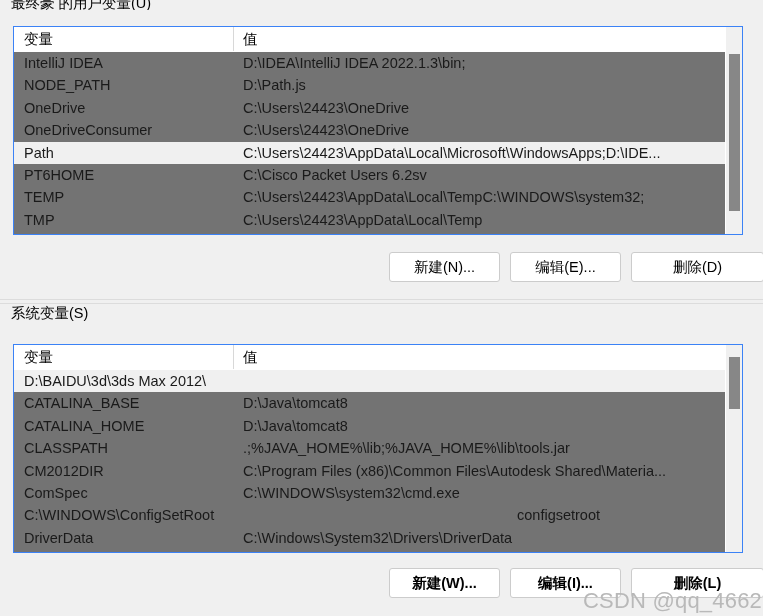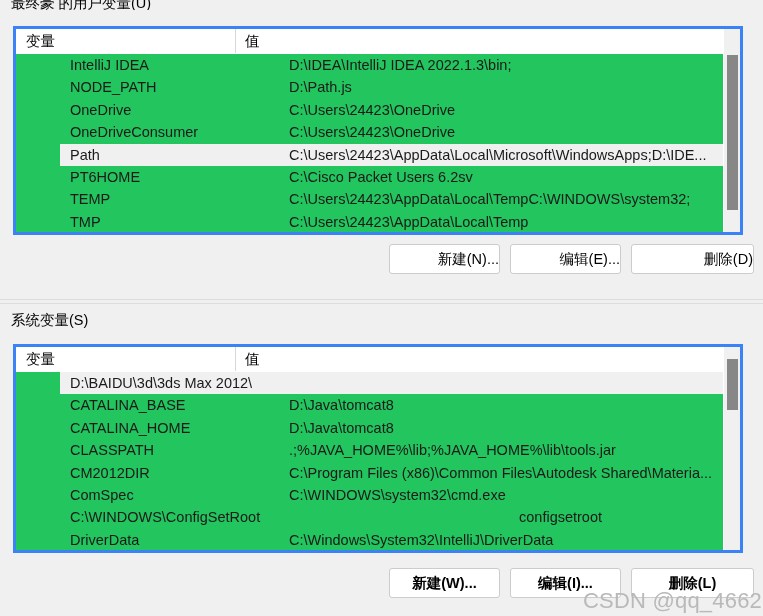--- a/index.html
+++ b/index.html
@@ -26,39 +26,39 @@
     white-space: nowrap;
   }
   #user-section-label {
     left: 11px;
     top: -6px;
     overflow: hidden;
     height: 16px;
   }
   #sys-section-label {
     left: 11px;
-    top: 311px;
+    top: 304px;
   }
 
   
   .hr-divider {
     position: absolute;
     left: 0;
     width: 763px;
     height: 1px;
     background: #dcdcdc;
   }
   #divider-top  { top: 299px; }
   #divider-bot  { top: 303px; }
 
   
   .listbox {
     position: absolute;
-    background: #22c55e;
-    border: 3px solid #3b82f6;
+    background: #737373;
+    border: 1px solid #3b82f6;
     overflow: hidden;
   }
   #user-listbox { left: 13px; top: 26px;  width: 730px; height: 209px; }
   #sys-listbox  { left: 13px; top: 344px; width: 730px; height: 209px; }
 
   .lb-inner {
     position: absolute;
     left: 0; top: 0;
     width: 712px;
     height: 100%;
@@ -92,21 +92,20 @@
   }
 
   
   .lb-rows { position: relative; }
   .lb-row {
     display: flex;
     height: 22.4px;
     align-items: center;
     white-space: nowrap;
     overflow: hidden;
-    margin-left: 44px;
   }
   .lb-row.selected { background: #f0f0f0; }
   .lb-row .cell {
     font-size: 14.5px;
     color: #1a1a1a;
     line-height: 22.4px;
     overflow: hidden;
     white-space: nowrap;
     text-overflow: clip;
   }
@@ -140,25 +139,25 @@
     border-radius: 3px;
     font-size: 14.5px;
     font-family: "Liberation Sans", "DejaVu Sans", sans-serif;
     color: #000000;
     text-align: center;
     line-height: 28px;
     padding: 0;
     white-space: nowrap;
     cursor: default;
   }
-  .btn-row-user { top: 244px; text-align: right; }
+  .btn-row-user { top: 252px; }
   .btn-row-sys  { top: 568px; font-weight: bold; }
   .btn-1 { left: 389px; width: 111px; }
   .btn-2 { left: 510px; width: 111px; }
-  .btn-3 { left: 631px; width: 123px; }
+  .btn-3 { left: 631px; width: 133px; }
 
   
   #watermark {
     position: absolute;
     left: 583px;
     top: 588px;
     font-size: 22px;
     color: #b9b9b9;
     letter-spacing: 0.2px;
     white-space: nowrap;
@@ -258,21 +257,21 @@
           <div class="lb-row">
             <div class="cell cell-name">ComSpec</div>
             <div class="cell cell-value">C:\WINDOWS\system32\cmd.exe</div>
           </div>
           <div class="lb-row">
             <div class="cell cell-value">C:\WINDOWS\ConfigSetRoot</div>
             <div class="cell cell-name">configsetroot</div>
           </div>
           <div class="lb-row">
             <div class="cell cell-name">DriverData</div>
-            <div class="cell cell-value">C:\Windows\System32\IntelliJ\DriverData</div>
+            <div class="cell cell-value">C:\Windows\System32\Drivers\DriverData</div>
           </div>
         </div>
     </div>
     <div class="vscroll">
       <div class="thumb" id="sys-thumb" style="top: 6%; height: 25%;"></div>
     </div>
   </div>
 
   <button class="btn btn-row-sys btn-1">新建(W)...</button>
   <button class="btn btn-row-sys btn-2">编辑(I)...</button>

